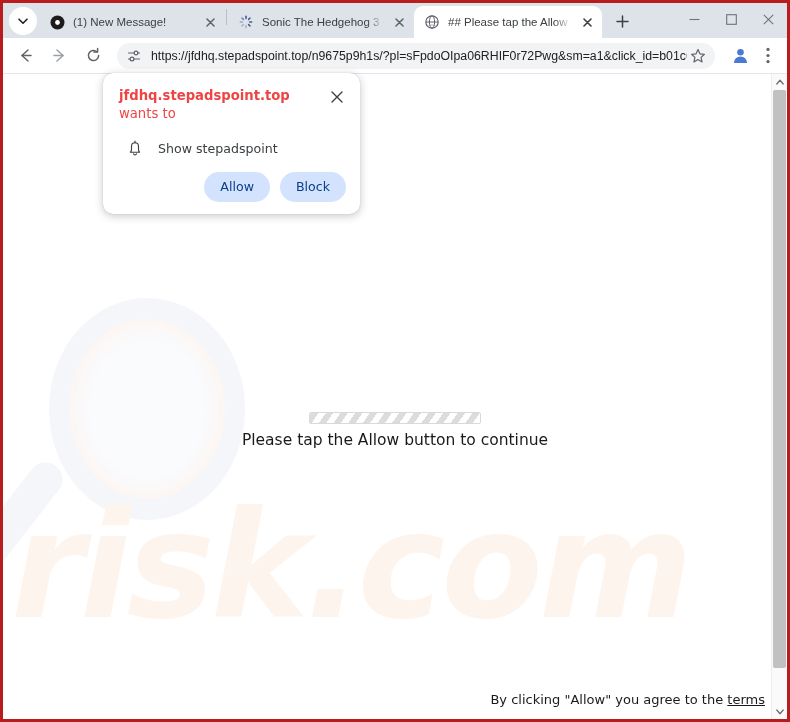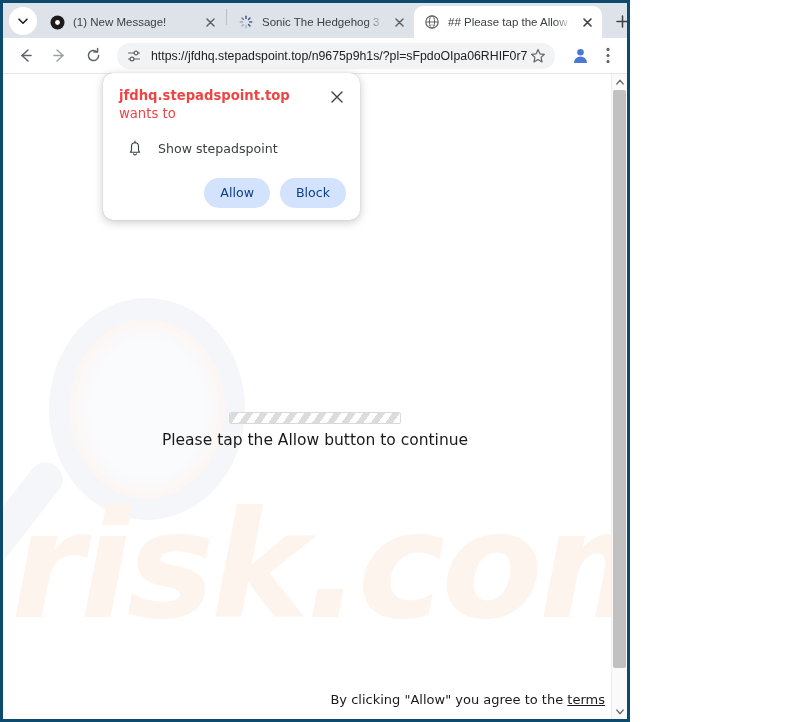--- a/index.html
+++ b/index.html
@@ -8,24 +8,24 @@
     width: 790px;
     height: 722px;
     overflow: hidden;
     font-family: "Liberation Sans", sans-serif;
     background: #ffffff;
   }
 
   
   #browser-window {
     position: relative;
-    width: 630px;
+    width: 790px;
     height: 722px;
     background: #eef1f6;
-    border: 3px solid #0c4a6e;
+    border: 3px solid #b91c1c;
     overflow: hidden;
   }
 
   
   #tab-strip {
     position: relative;
     height: 35px;
     background: #dee3ea;
     display: flex;
     align-items: flex-end;
@@ -344,21 +344,21 @@
   #perm-bell { width: 18px; height: 18px; flex: 0 0 18px; margin-right: 14px; display:flex; align-items:center; justify-content:center;}
   #perm-row-label {
     font-size: 12.6px;
     color: #3c4043;
     font-family: "DejaVu Sans", sans-serif;
   }
   #perm-actions {
     display: flex;
     justify-content: flex-end;
     gap: 10px;
-    margin-top: 20px;
+    margin-top: 14px;
   }
   .perm-btn {
     min-width: 61px;
     height: 30px;
     border: none;
     border-radius: 15px;
     background: #d3e3fd;
     color: #0b3d8c;
     font-size: 12.6px;
     font-family: "DejaVu Sans", sans-serif;

